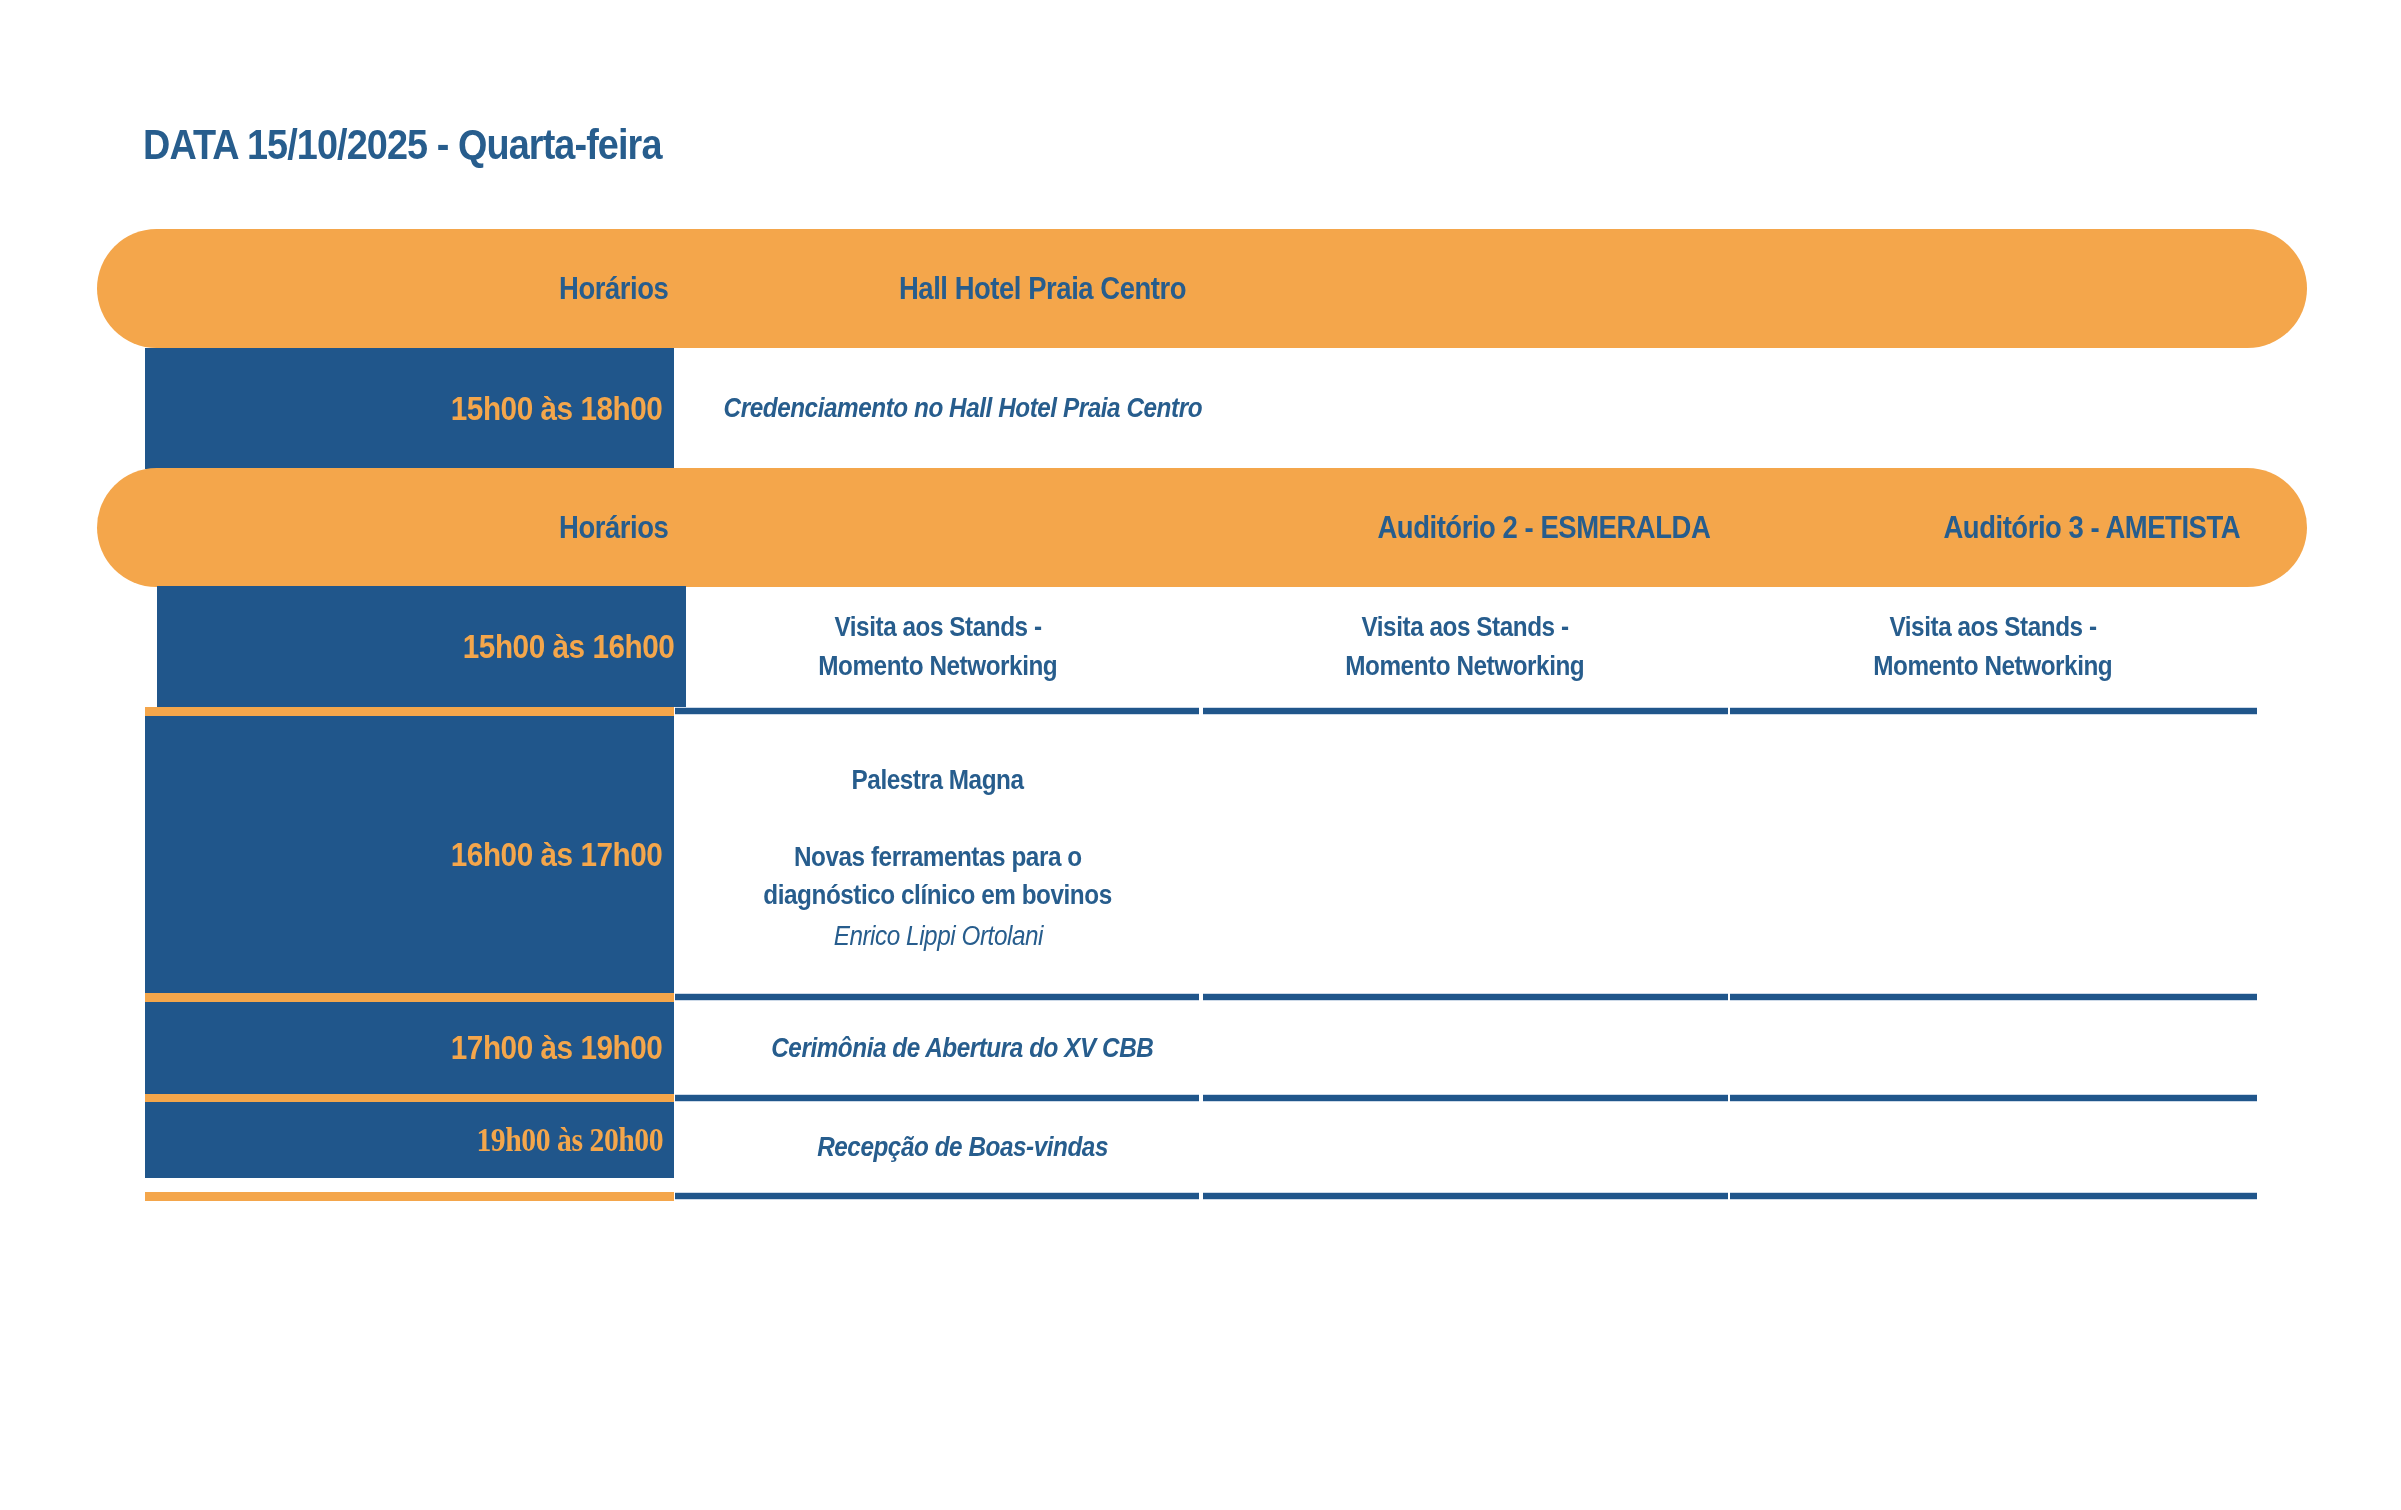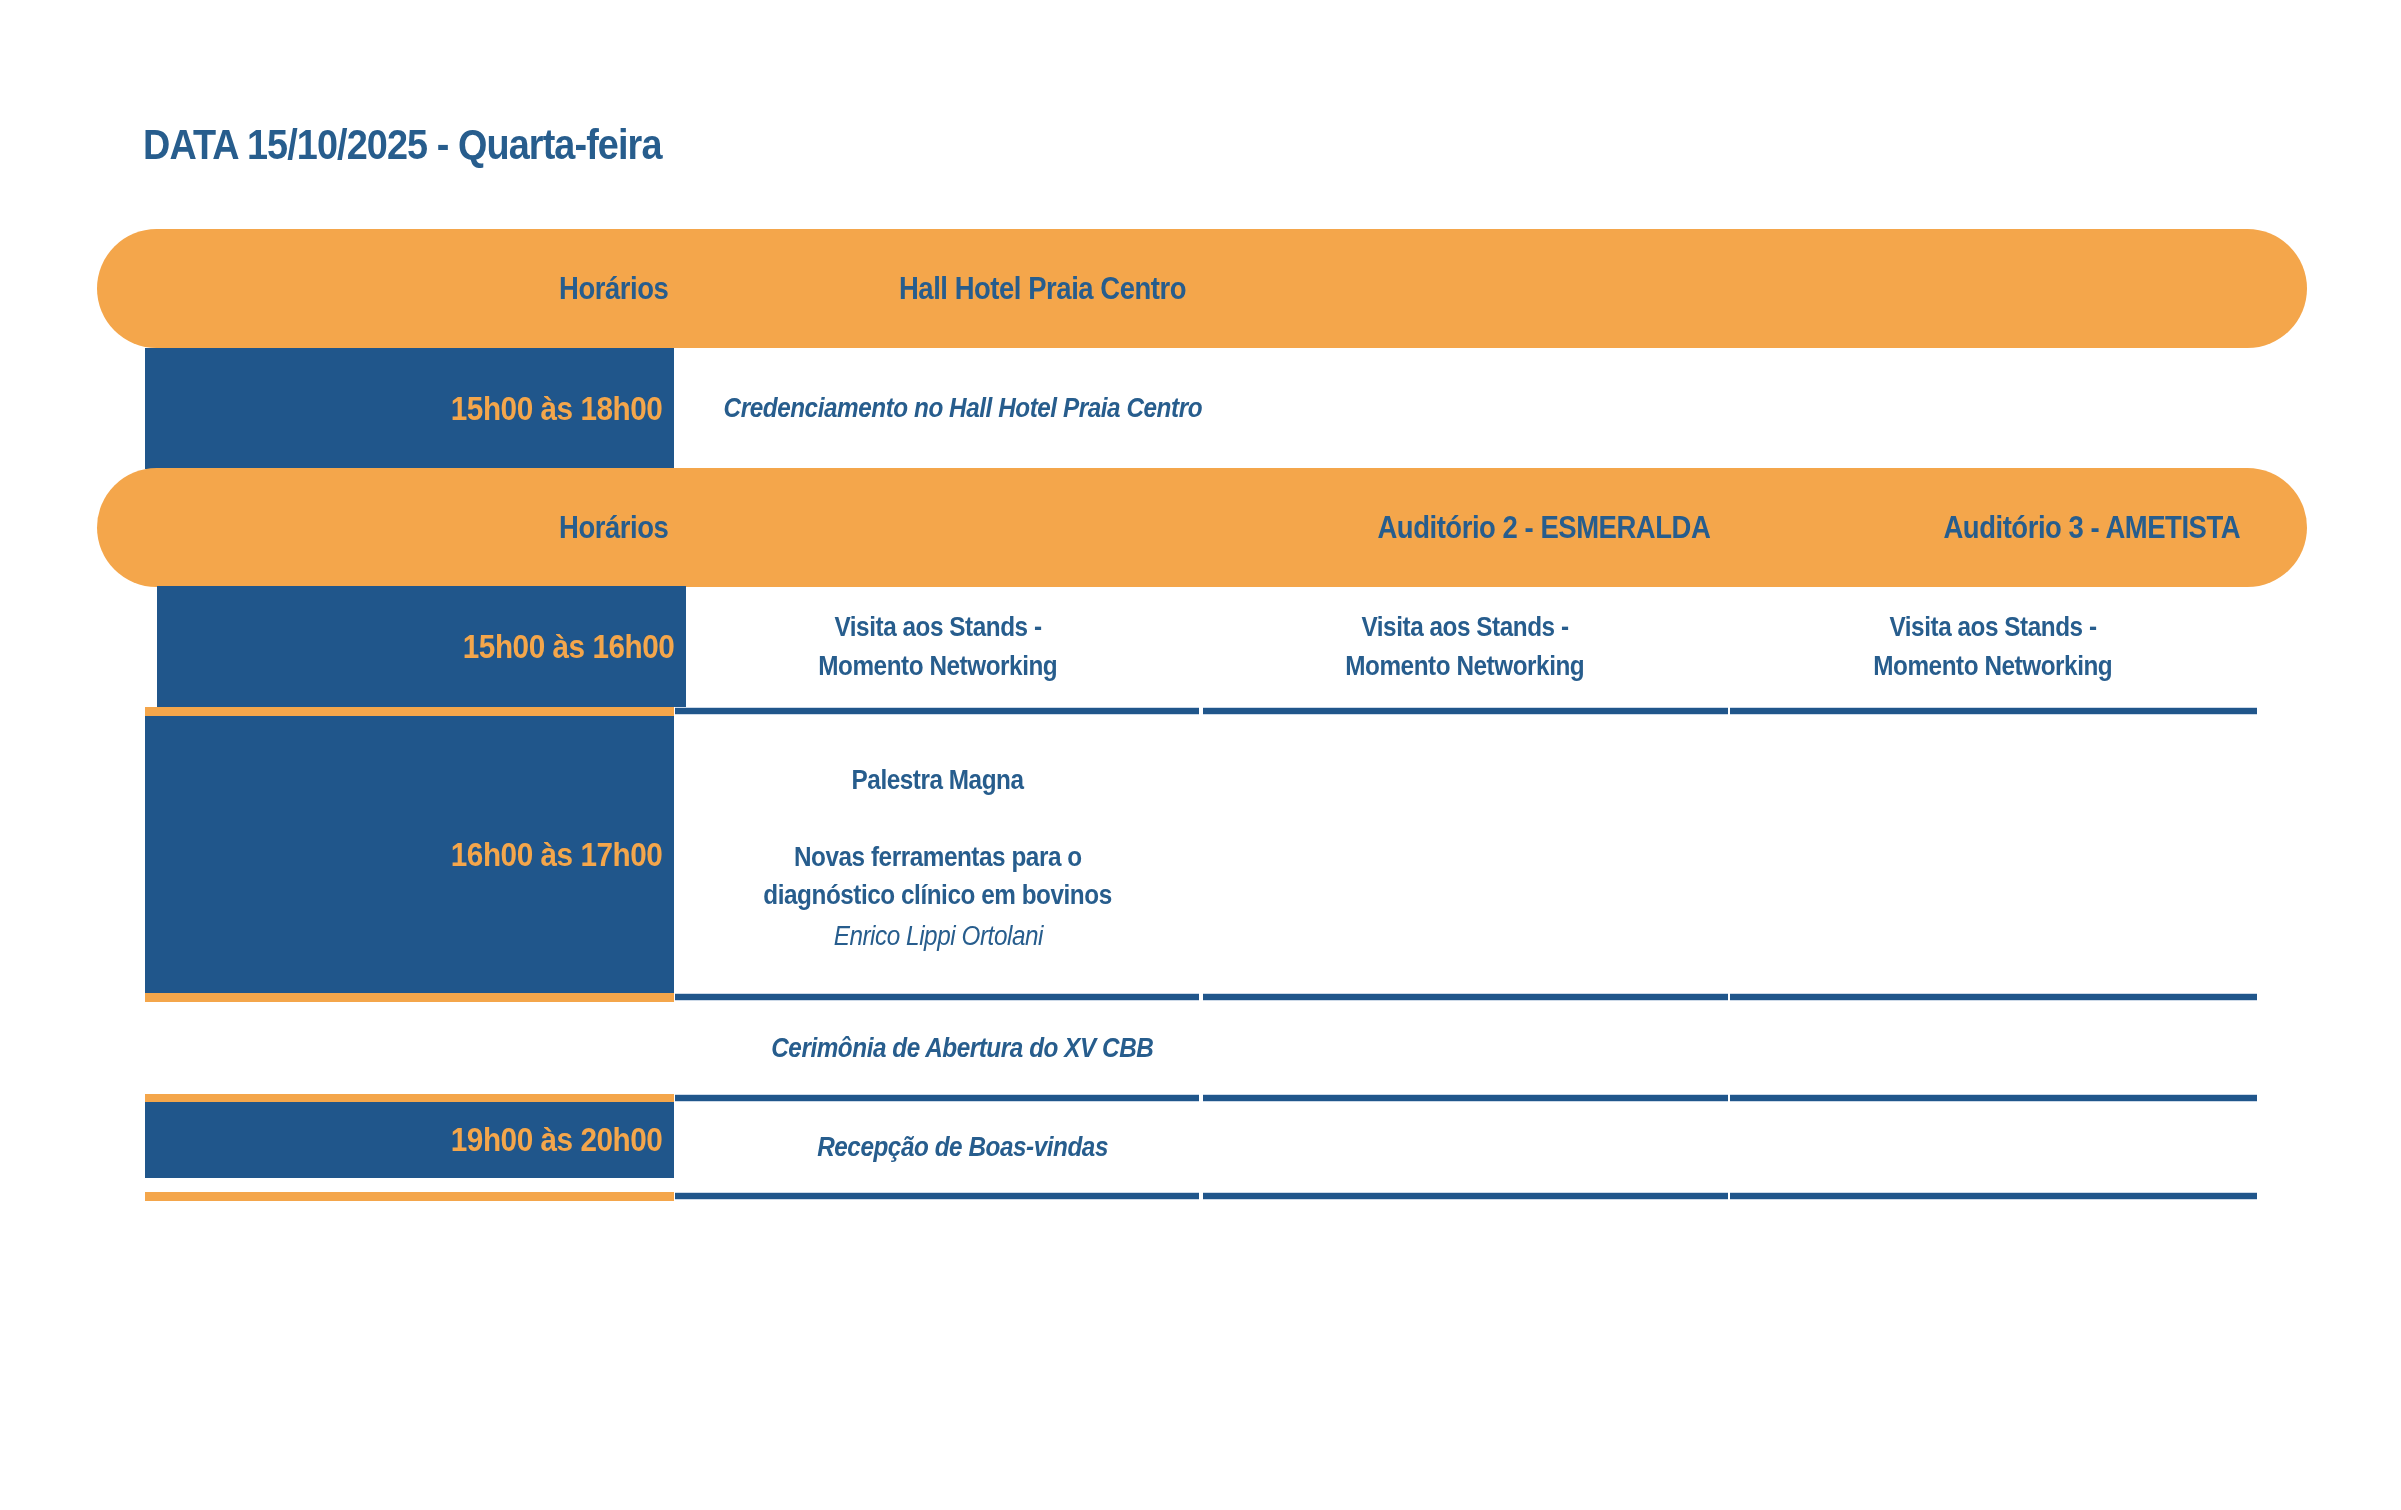--- a/index.html
+++ b/index.html
@@ -138,30 +138,33 @@
     <span class="cond talk-line">Novas ferramentas para o</span>
     <span class="cond talk-line">diagnóstico clínico em bovinos</span>
     <span class="cond speaker">Enrico Lippi Ortolani</span>
   </div>
 
   <div class="divider-orange" style="top:993px;"></div>
   <div class="divider-blue db1" style="top:993px;"></div>
   <div class="divider-blue db2" style="top:993px;"></div>
   <div class="divider-blue db3" style="top:993px;"></div>
 
+  <div class="time-cell" style="top:1002px;height:92px;">
+      <span class="cond">17h00 às 19h00</span>
+    </div>
   <div class="content-cell c1-wide" style="top:1002px;height:92px;">
       <span class="cond">Cerimônia de Abertura do XV CBB</span>
     </div>
 
   <div class="divider-orange" style="top:1094px;"></div>
   <div class="divider-blue db1" style="top:1094px;"></div>
   <div class="divider-blue db2" style="top:1094px;"></div>
   <div class="divider-blue db3" style="top:1094px;"></div>
 
-  <div class="time-cell" style="top:1102px;height:76px;">
+  <div class="time-cell" style="top:1102px;height:76px;font-family:Liberation Serif, serif;">
       <span class="cond">19h00 às 20h00</span>
     </div>
   <div class="content-cell c1-wide" style="top:1102px;height:90px;">
       <span class="cond">Recepção de Boas-vindas</span>
     </div>
 
   <div class="divider-orange" style="top:1192px;"></div>
   <div class="divider-blue db1" style="top:1192px;"></div>
   <div class="divider-blue db2" style="top:1192px;"></div>
   <div class="divider-blue db3" style="top:1192px;"></div>

